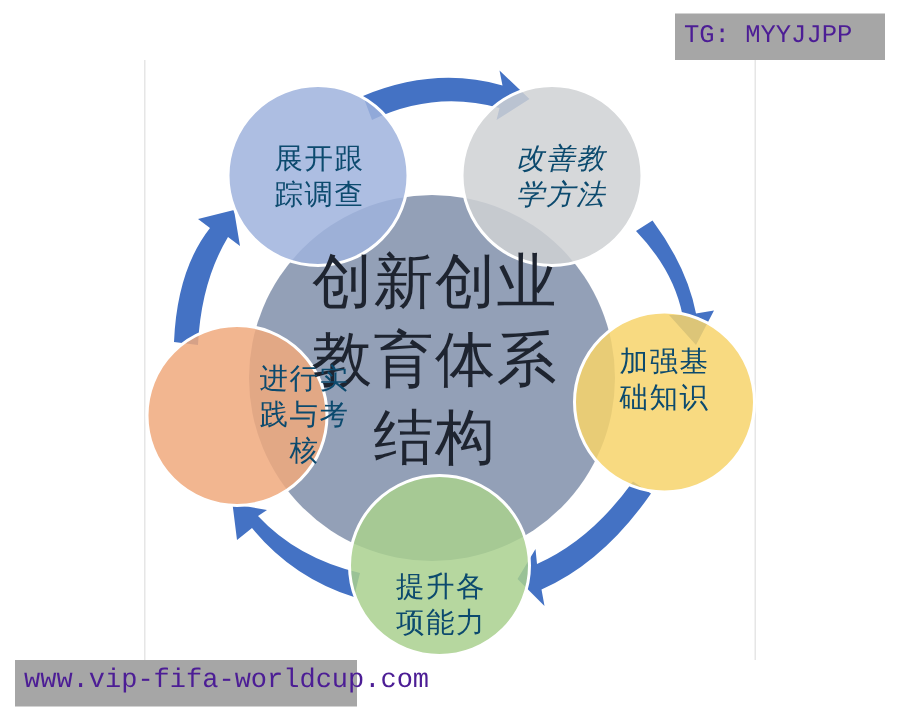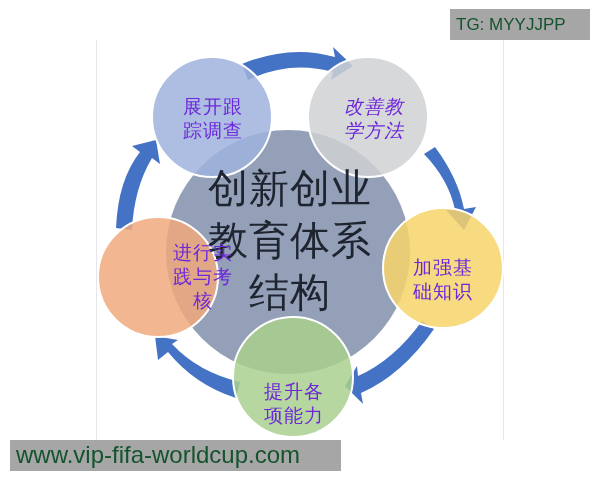--- a/index.html
+++ b/index.html
@@ -8,32 +8,32 @@
       background: #ffffff;
       font-family: "DejaVu Sans", sans-serif;
     }
     .frame {
       position: absolute; left: 96px; top: 40px; width: 408px; height: 400px;
       border-left: 1px solid #e6e6e6; border-right: 1px solid #e6e6e6;
       box-sizing: border-box;
     }
     svg.diagram { position: absolute; left: 0; top: 0; }
     .label {
-      position: absolute; text-align: center; color: #6d28d9;
+      position: absolute; text-align: center; color: #0c4a6e;
       font-family: "DejaVu Sans", sans-serif; line-height: 1.25;
       transform: translate(-50%, -50%); white-space: pre-line;
     }
     .label.center { font-size: 40px; line-height: 1.3; color: #1e2430; letter-spacing: 1px; text-align: center; }
     .label.node { font-size: 19px; letter-spacing: 1px; }
     .watermark {
-      position: absolute; background: #a6a6a6; color: #14532d;
-      font-family: Liberation Sans, sans-serif; white-space: nowrap;
+      position: absolute; background: #a6a6a6; color: #4c1d95;
+      font-family: Liberation Mono, monospace; white-space: nowrap;
     }
     .wm-top { left: 450px; top: 9px; height: 31px; width: 140px; font-size: 17px; line-height: 31px; padding-left: 6px; box-sizing: border-box; }
-    .wm-bottom { left: 10px; top: 440px; height: 31px; width: 331px; font-size: 24px; line-height: 29px; padding-left: 6px; box-sizing: border-box; }
+    .wm-bottom { left: 10px; top: 440px; height: 31px; width: 228px; font-size: 18px; line-height: 29px; padding-left: 6px; box-sizing: border-box; }
   </style>
 </head>
 <body>
 
 <div class="frame"></div>
 
 <svg class="diagram" width="600" height="480" viewBox="0 0 600 480">
 
   <circle cx="288" cy="252" r="122" fill="#8d9bb3" opacity="0.95"></circle>
 
@@ -58,21 +58,21 @@
 </svg>
 
 <div class="label center" style="left:290px; top:240px;">创新创业
 教育体系
 结构</div>
 
 <div class="label node" style="left:213px; top:119px;">展开跟
 踪调查</div>
 <div class="label node" style="left:374px; top:119px;font-style:italic;">改善教
 学方法</div>
-<div class="label node" style="left:443px; top:280px;font-family:Liberation Serif, serif;">加强基
+<div class="label node" style="left:443px; top:254px;font-family:Liberation Serif, serif;">加强基
 础知识</div>
 <div class="label node" style="left:294px; top:404px;">提升各
 项能力</div>
 <div class="label node" style="left:155px; top:277px;margin-left:48px;">进行实
 践与考
 核</div>
 
 <div class="watermark wm-top">TG: MYYJJPP</div>
 <div class="watermark wm-bottom">www.vip-fifa-worldcup.com</div>
 

